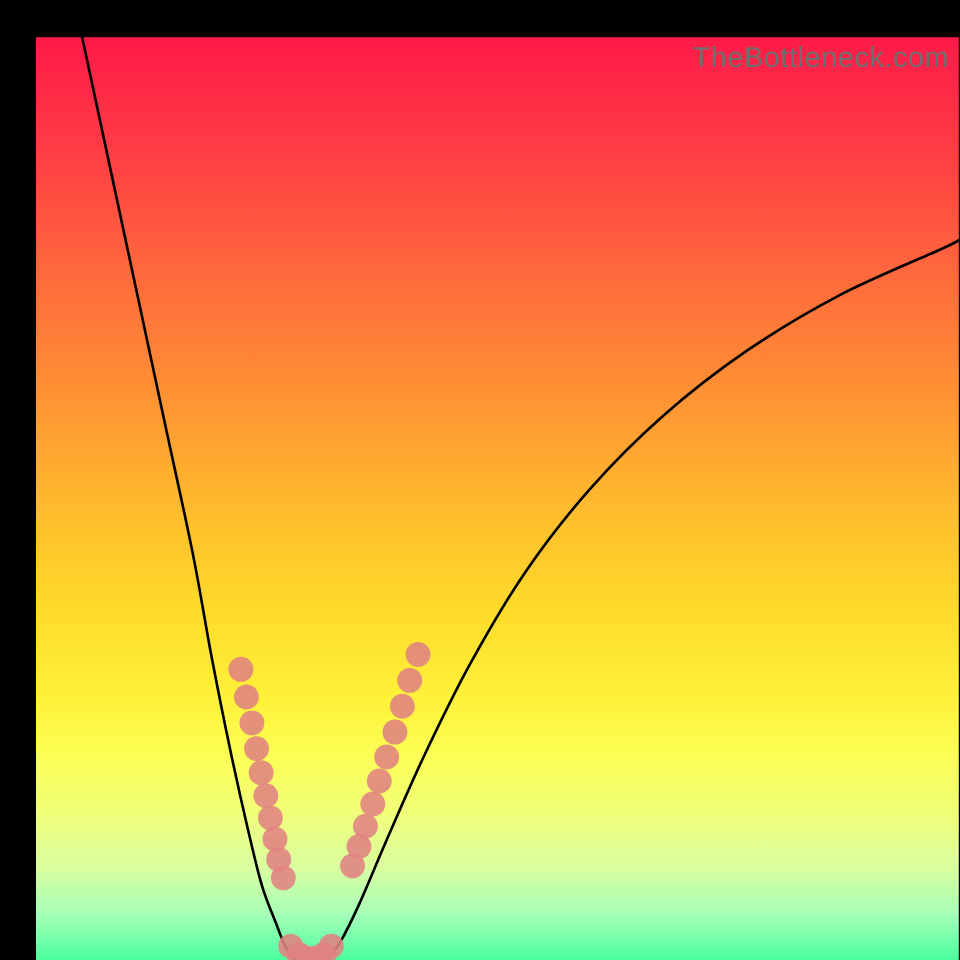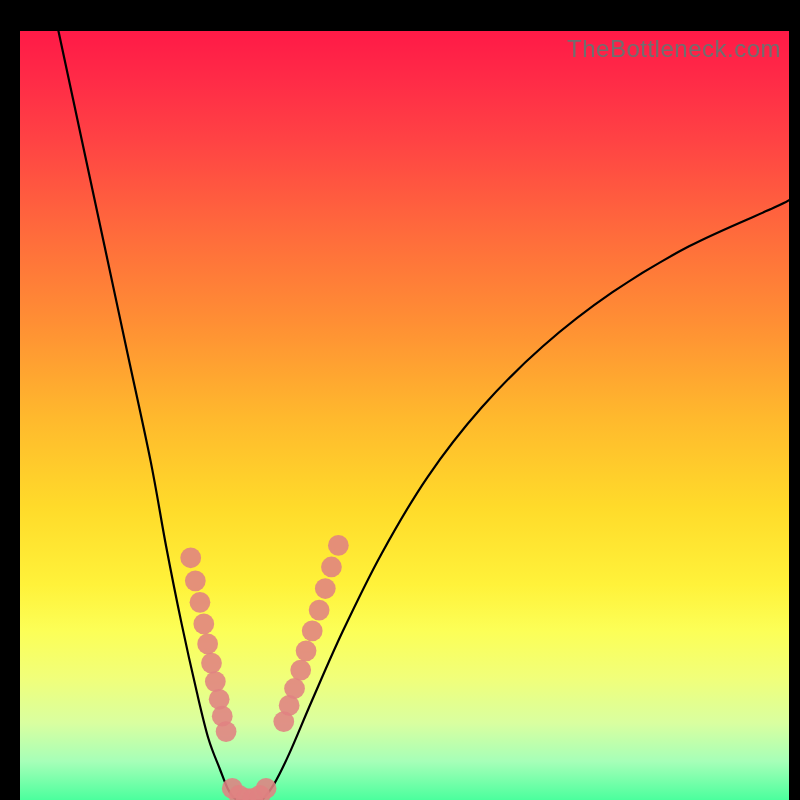--- a/index.html
+++ b/index.html
@@ -12,21 +12,21 @@
     background: #000;
   }
   .frame {
     position: relative;
     width: 800px;
     height: 800px;
     background: #000;
   }
   .plot-area {
     position: absolute;
-    left: 20px;
+    left: 30px;
     top: 31px;
     width: 769px;
     height: 769px;
     
     background: linear-gradient(
       to bottom,
       #ff1a47 0%,
       #ff2a47 6%,
       #ff4244 14%,
       #ff6a3c 26%,

